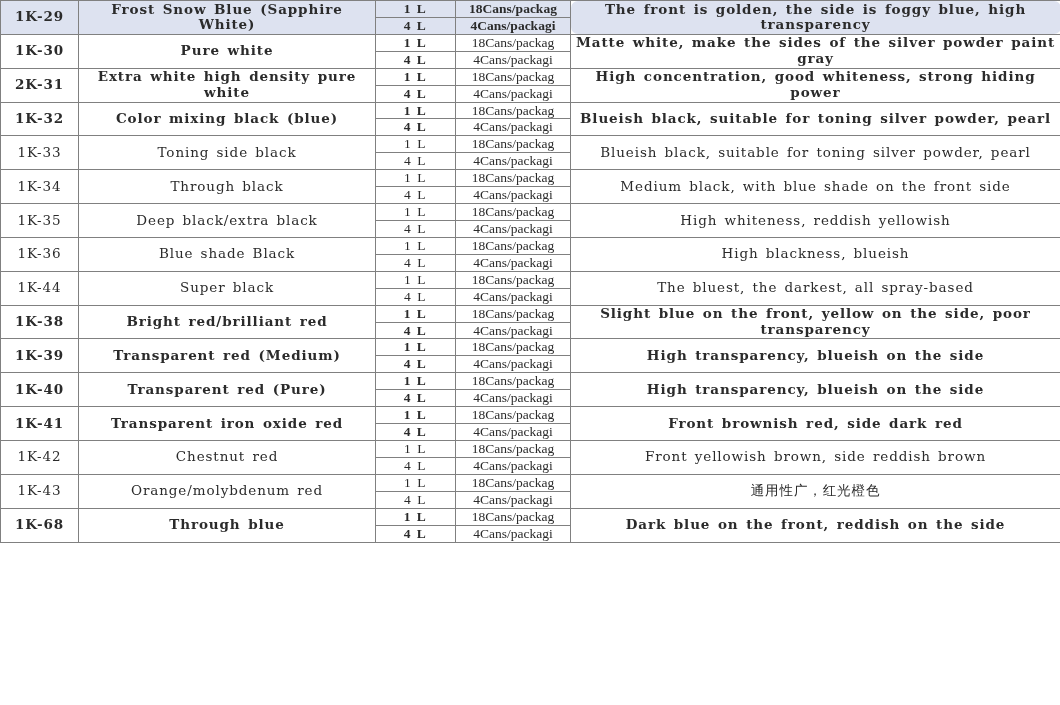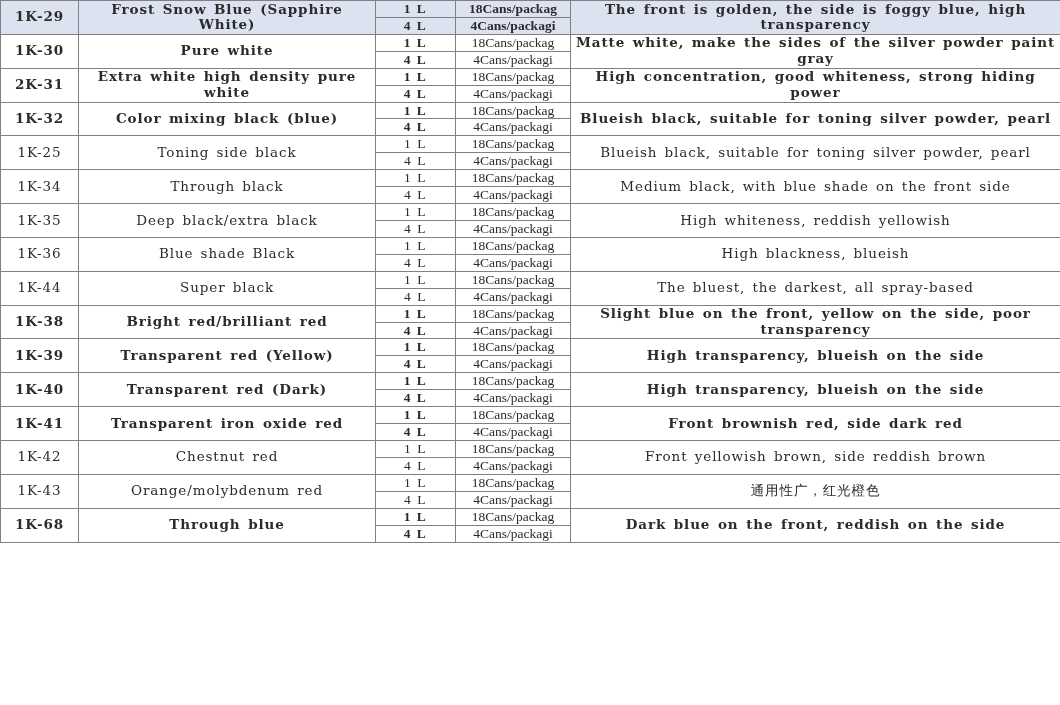--- a/index.html
+++ b/index.html
@@ -35,21 +35,21 @@
   }
 
   
   td.cell-code, td.cell-name, td.cell-desc {
     font-family: "DejaVu Serif", "Liberation Serif", serif;
     letter-spacing: 0.9px;
     word-spacing: 2px;
   }
   td.cell-code { font-size: 13px; }
   td.cell-name { font-size: 13.5px; }
-  td.cell-desc { font-size: 13.5px; padding: 2px 8px; }
+  td.cell-desc { font-size: 13.5px; padding: 2px 8px; border-radius: 7px; }
 
   
   td.cell-vol {
     font-family: "Liberation Serif", "DejaVu Serif", serif;
     font-size: 14px;
     letter-spacing: 1.5px;
   }
   td.cell-pack {
     font-family: "Liberation Serif", "DejaVu Serif", serif;
     font-size: 14.5px;
@@ -131,21 +131,21 @@
         <td class="cell-name tone-dark" rowspan="2">Color mixing black (blue)</td>
         <td class="cell-vol tone-dark">1 L</td>
         <td class="cell-pack">18Cans/packag</td>
         <td class="cell-desc tone-dark" rowspan="2">Blueish black, suitable for toning silver powder, pearl</td>
       </tr>
       <tr>
         <td class="cell-vol tone-dark">4 L</td>
         <td class="cell-pack">4Cans/packagi</td>
       </tr>
       <tr>
-        <td class="cell-code tone-mid" rowspan="2">1K-25</td>
+        <td class="cell-code tone-mid" rowspan="2">1K-33</td>
         <td class="cell-name tone-mid" rowspan="2">Toning side black</td>
         <td class="cell-vol tone-mid">1 L</td>
         <td class="cell-pack">18Cans/packag</td>
         <td class="cell-desc tone-mid" rowspan="2">Blueish black, suitable for toning silver powder, pearl</td>
       </tr>
       <tr>
         <td class="cell-vol tone-mid">4 L</td>
         <td class="cell-pack">4Cans/packagi</td>
       </tr>
       <tr>
@@ -198,32 +198,32 @@
         <td class="cell-vol tone-dark">1 L</td>
         <td class="cell-pack">18Cans/packag</td>
         <td class="cell-desc tone-dark" rowspan="2">Slight blue on the front, yellow on the side, poor transparency</td>
       </tr>
       <tr>
         <td class="cell-vol tone-dark">4 L</td>
         <td class="cell-pack">4Cans/packagi</td>
       </tr>
       <tr>
         <td class="cell-code tone-dark" rowspan="2">1K-39</td>
-        <td class="cell-name tone-dark" rowspan="2">Transparent red (Yellow)</td>
+        <td class="cell-name tone-dark" rowspan="2">Transparent red (Medium)</td>
         <td class="cell-vol tone-dark">1 L</td>
         <td class="cell-pack">18Cans/packag</td>
         <td class="cell-desc tone-dark" rowspan="2">High transparency, blueish on the side</td>
       </tr>
       <tr>
         <td class="cell-vol tone-dark">4 L</td>
         <td class="cell-pack">4Cans/packagi</td>
       </tr>
       <tr>
         <td class="cell-code tone-dark" rowspan="2">1K-40</td>
-        <td class="cell-name tone-dark" rowspan="2">Transparent red (Dark)</td>
+        <td class="cell-name tone-dark" rowspan="2">Transparent red (Pure)</td>
         <td class="cell-vol tone-dark">1 L</td>
         <td class="cell-pack">18Cans/packag</td>
         <td class="cell-desc tone-dark" rowspan="2">High transparency, blueish on the side</td>
       </tr>
       <tr>
         <td class="cell-vol tone-dark">4 L</td>
         <td class="cell-pack">4Cans/packagi</td>
       </tr>
       <tr>
         <td class="cell-code tone-dark" rowspan="2">1K-41</td>

